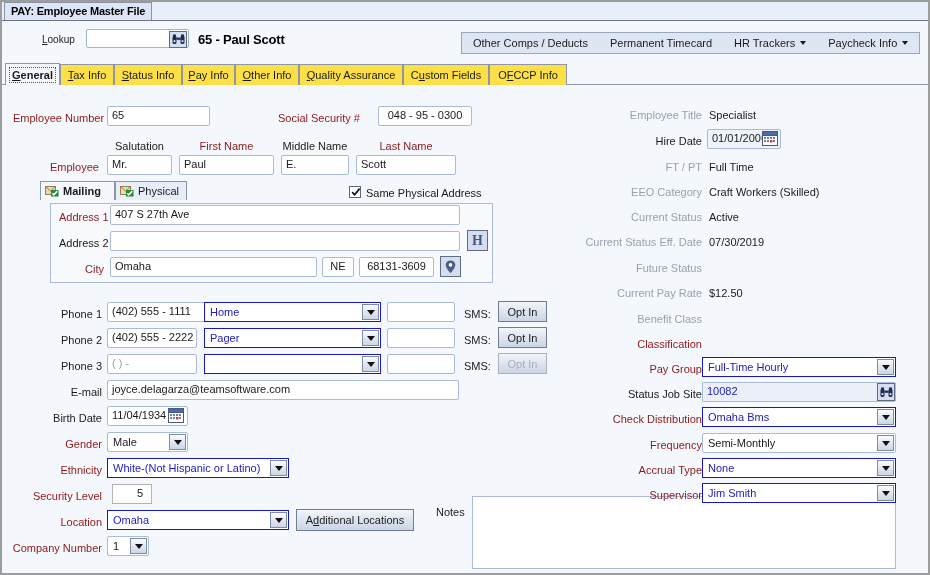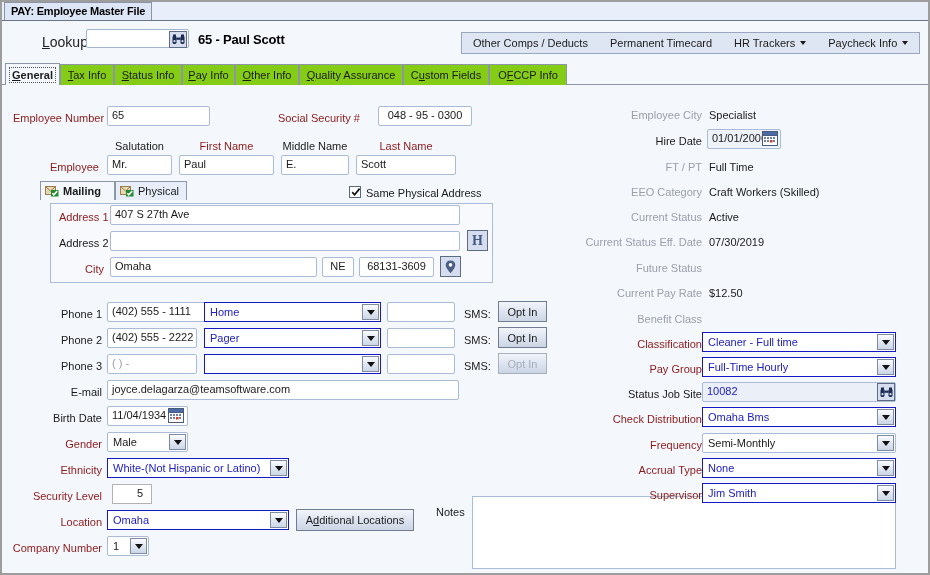--- a/index.html
+++ b/index.html
@@ -42,21 +42,21 @@
     font-weight: bold;
     font-size: 11px;
     color: #000;
     letter-spacing: -0.2px;
     white-space: nowrap;
   }
 
   
   .lookup-label {
     position: absolute; left: 40px; top: 32px;
-    font-size: 14px; color: #222;
+    font-size: 10px; color: #222;
   }
   .lookup-label u { text-decoration: underline; }
   .lookup-box {
     position: absolute; left: 84px; top: 27px;
     width: 103px; height: 19px;
     background: #fff;
     border: 1px solid #a3b4d0;
     border-radius: 2px;
     box-sizing: border-box;
   }
@@ -104,21 +104,21 @@
   .tabstrip {
     position: absolute; left: 0; top: 62px;
     width: 930px; height: 21px;
     border-bottom: 1px solid #8c96a8;
     box-sizing: border-box;
   }
   .tab {
     position: absolute; top: 0px;
     height: 21px;
     box-sizing: border-box;
-    background: #84cc16;
+    background: #fde047;
     border: 1px solid #8c96a8;
     border-bottom: none;
     font-size: 11px;
     color: #1a1a1a;
     display: flex; align-items: center; justify-content: center;
     white-space: nowrap;
     cursor: default;
   }
   .tab.active {
     background: #f4f7fc;
@@ -518,21 +518,21 @@
     <div class="combo plain" style="left:105px; top:451px; width:42px;">
       <span>1</span>
       <span class="arw">
           <i></i>
         </span>
     </div>
 
     <div class="lab blk" style="left:434px; top:421px;">Notes</div>
     <div class="notesbox" style="left:470px; top:411px; width:424px; height:73px;"></div>
 
-    <div class="lab gry rt" style="left:560px; top:24px; width:140px;">Employee City</div>
+    <div class="lab gry rt" style="left:560px; top:24px; width:140px;">Employee Title</div>
     <div class="val" style="left:707px; top:24px;">Specialist</div>
 
     <div class="lab blk rt" style="left:560px; top:50px; width:140px;">Hire Date</div>
     <div class="inp" style="left:705px; top:44px; width:74px; background:#eef2f9;">01/01/2006</div>
     <div style="position:absolute; left:760px; top:46px;">
       <svg width="16" height="15" viewBox="0 0 16 15">
         <rect x="0.5" y="0.5" width="15" height="14" fill="#fdfdfd" stroke="#4a5a78"></rect>
         <rect x="0.5" y="0.5" width="15" height="4" fill="#4a6aa8" stroke="#4a5a78"></rect>
         <g fill="#6f7f9c">
           <rect x="2" y="6" width="2" height="2"></rect>
@@ -562,26 +562,20 @@
     <div class="lab gry rt" style="left:545px; top:177px; width:155px;">Future Status</div>
     <div class="val" style="left:707px; top:177px;"></div>
 
     <div class="lab gry rt" style="left:545px; top:202px; width:155px;">Current Pay Rate</div>
     <div class="val" style="left:707px; top:202px;">$12.50</div>
 
     <div class="lab gry rt" style="left:545px; top:228px; width:155px;">Benefit Class</div>
     <div class="val" style="left:707px; top:228px;"></div>
 
     <div class="lab rt" style="left:560px; top:253px; width:140px;">Classification</div>
-    <div class="combo" style="left:700px; top:247px; width:194px;">
-      <span>Cleaner - Full time</span>
-      <span class="arw">
-          <i></i>
-        </span>
-    </div>
 
     <div class="lab rt" style="left:560px; top:278px; width:140px;">Pay Group</div>
     <div class="combo" style="left:700px; top:272px; width:194px;">
       <span>Full-Time Hourly</span>
       <span class="arw">
           <i></i>
         </span>
     </div>
 
     <div class="lab blk rt" style="left:560px; top:303px; width:140px;">Status Job Site</div>

